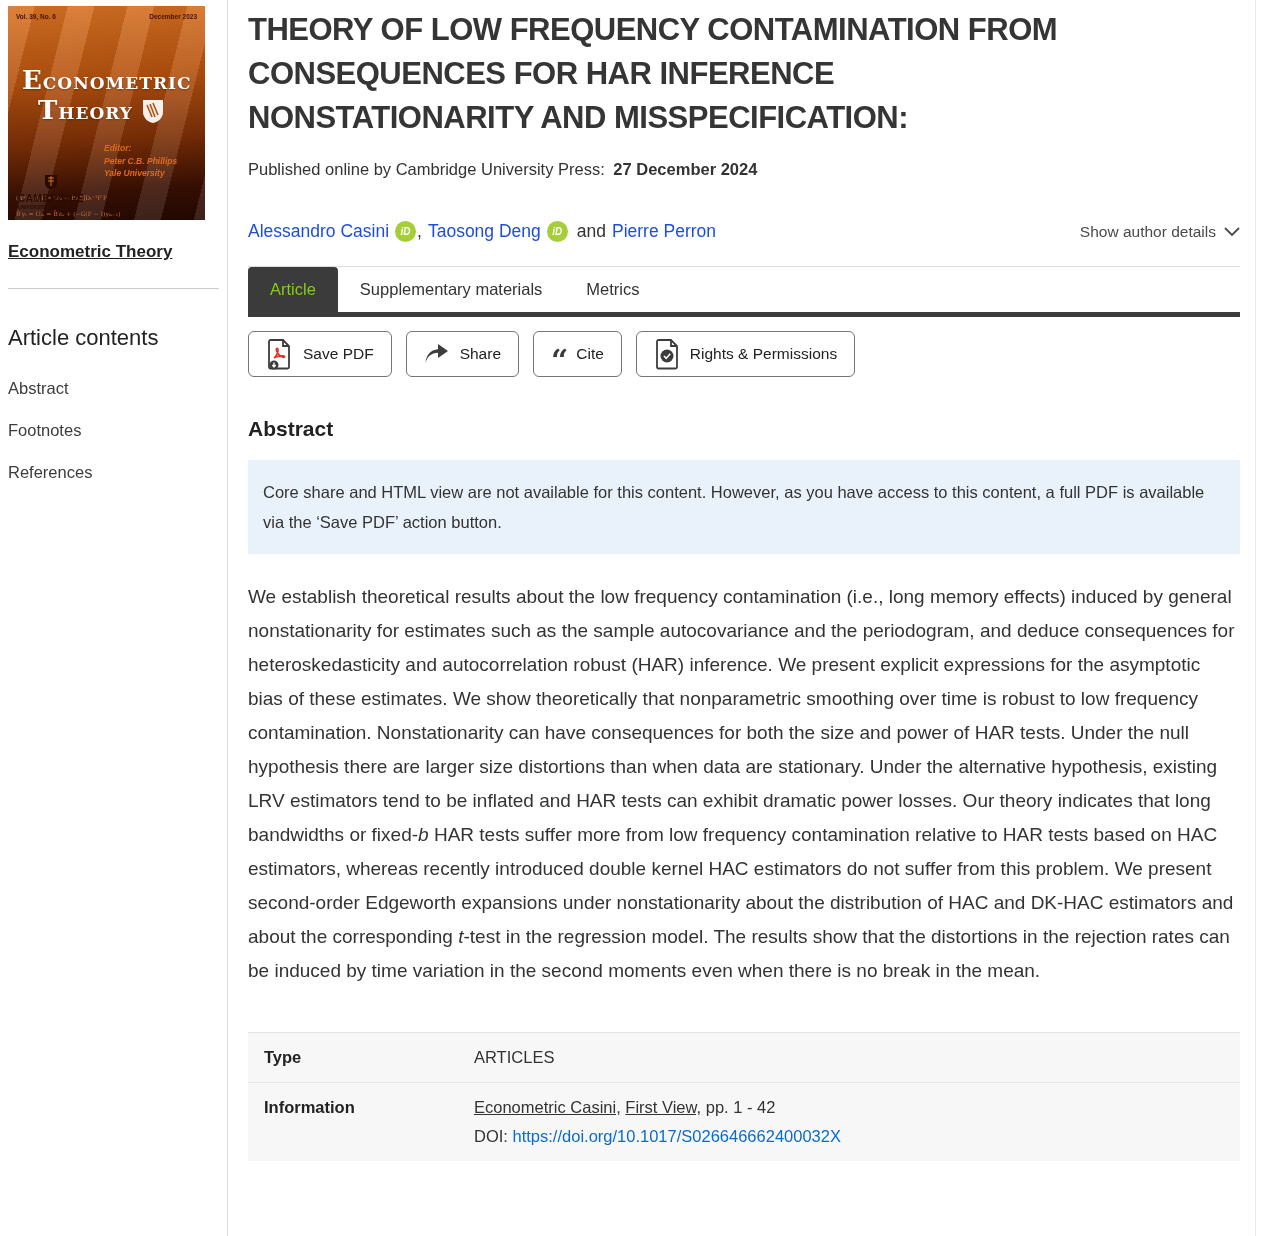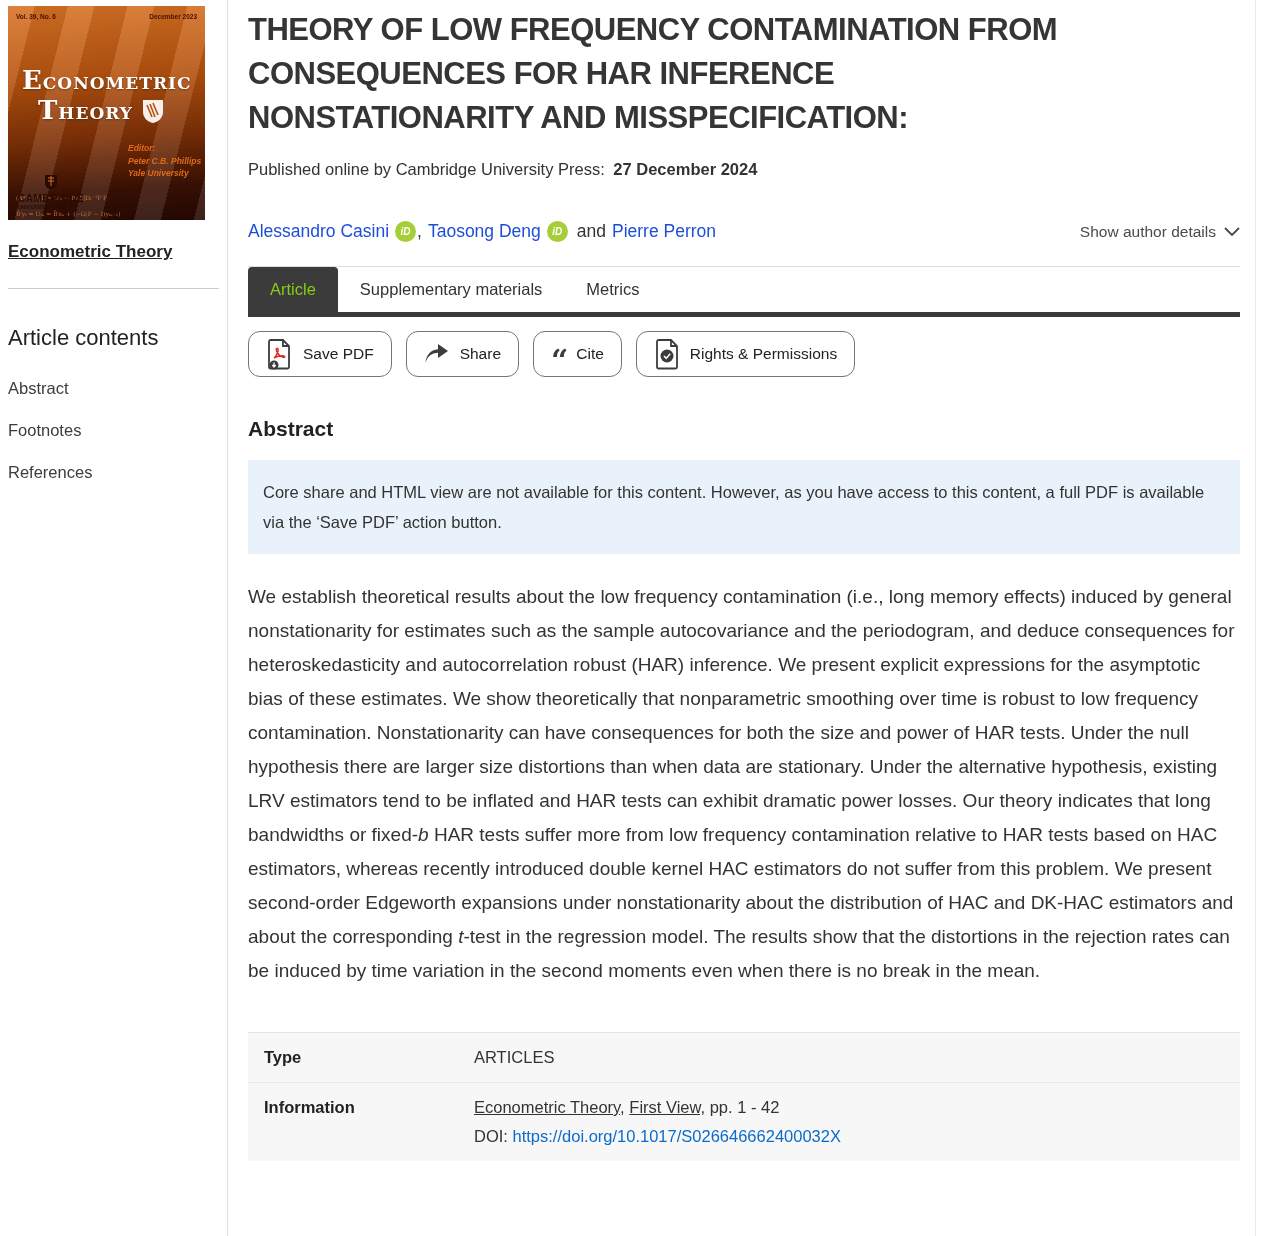--- a/index.html
+++ b/index.html
@@ -16,21 +16,21 @@
       linear-gradient(176deg, #d97425 0%, #b5520f 34%, #7c2f06 62%, #3a1003 84%, #240802 100%);
     color:#fff; }
   .cover-top { display:flex; justify-content:space-between; padding:7px 8px 0 8px;
     font-size:6.5px; font-weight:bold; color:#4a1003; }
   .cover-title { margin-top:46px; padding-left:14px; color:#fff; font-family:"DejaVu Serif", serif;
     font-weight:bold; letter-spacing:1px; line-height:1.15; text-shadow:0 1px 2px rgba(0,0,0,.35); }
   .cover-title .l1 { font-size:17px; }
   .cover-title .l2 { font-size:17px; padding-left:16px; display:flex; align-items:center; gap:8px; }
   .cover-title .bigcap { font-size:26px; }
   .crest { flex:0 0 auto; }
-  .cover-editor { margin-top:16px; padding-left:120px; color:#e06a1a; font-size:8.5px; font-style:italic;
+  .cover-editor { margin-top:16px; padding-left:96px; color:#e06a1a; font-size:8.5px; font-style:italic;
     font-weight:bold; line-height:1.5; }
   .cover-formulas { margin-top:10px; padding:0 8px; color:#c57035; font-size:6px; line-height:2.6;
     font-family:"DejaVu Serif", serif; white-space:nowrap; overflow:hidden; }
   .cover-press { position:absolute; left:10px; bottom:10px; display:flex; align-items:center; gap:4px;
     color:#2a0b02;flex-direction:column; }
   .cover-press .press-name { font-size:10px; font-weight:bold; letter-spacing:.5px; line-height:1; }
   .cover-press .press-sub { font-size:5px; font-weight:bold; }
 
   .journal-link { display:inline-block; margin:22px 0 0 8px; font-size:17px; font-weight:bold;
     color:#222; text-decoration:underline; cursor:pointer; }
@@ -58,21 +58,21 @@
     background:none; border:none; cursor:pointer; font-family:inherit; }
 
   .tabs-wrap { margin-top:24px; border-top:1px solid #ddd; }
   .tabs { display:flex; align-items:flex-end; }
   .tab { padding:13px 22px; font-size:16.5px; color:#333; cursor:pointer; }
   .tab.active { background:#3b3b3b; color:#84cc16; font-weight:normal; border-radius:4px 4px 0 0; }
   .tab-underline { height:5px; background:#3b3b3b; }
 
   .actions { margin-top:14px; display:flex; gap:14px; }
   .action-btn { display:flex; align-items:center; gap:10px; height:46px; padding:0 17px;
-    background:#fff; border:1.5px solid #757575; border-radius:12px; font-size:15.5px; color:#222;
+    background:#fff; border:1.5px solid #757575; border-radius:6px; font-size:15.5px; color:#222;
     cursor:pointer; font-family:inherit; }
   .quote-glyph { font-family:"DejaVu Serif", serif; font-size:30px; font-weight:bold; color:#3c3c3c;
     line-height:0; position:relative; top:7px; letter-spacing:-2px; }
 
   .abstract-h { margin-top:40px; font-size:21px; font-weight:bold; color:#222; }
   .notice { margin-top:19px; background:#e9f2fa; padding:17px 15px; font-size:16.5px;
     line-height:30px; color:#333; }
   .abstract-text { margin-top:26px; font-size:19px; line-height:34px; color:#333; max-width:992px; }
 
   .meta-table { margin-top:44px; width:100%; border-collapse:collapse; background:#f7f7f7;
@@ -221,21 +221,21 @@
 
     <table class="meta-table">
       <tbody>
           <tr>
         <th>Type</th>
         <td>ARTICLES</td>
       </tr>
       <tr>
         <th>Information</th>
         <td>
-          <span class="plain-link">Econometric Theory,</span>
+          <span class="plain-link">Econometric Casini,</span>
           <span class="plain-link">First View,</span>
           <span>pp. 1 - 42</span>
           <div class="doi-line">
             <span>DOI:</span>
             <a class="blue-link">https://doi.org/10.1017/S026646662400032X</a>
           </div>
         </td>
       </tr>
     </tbody>
       </table>

